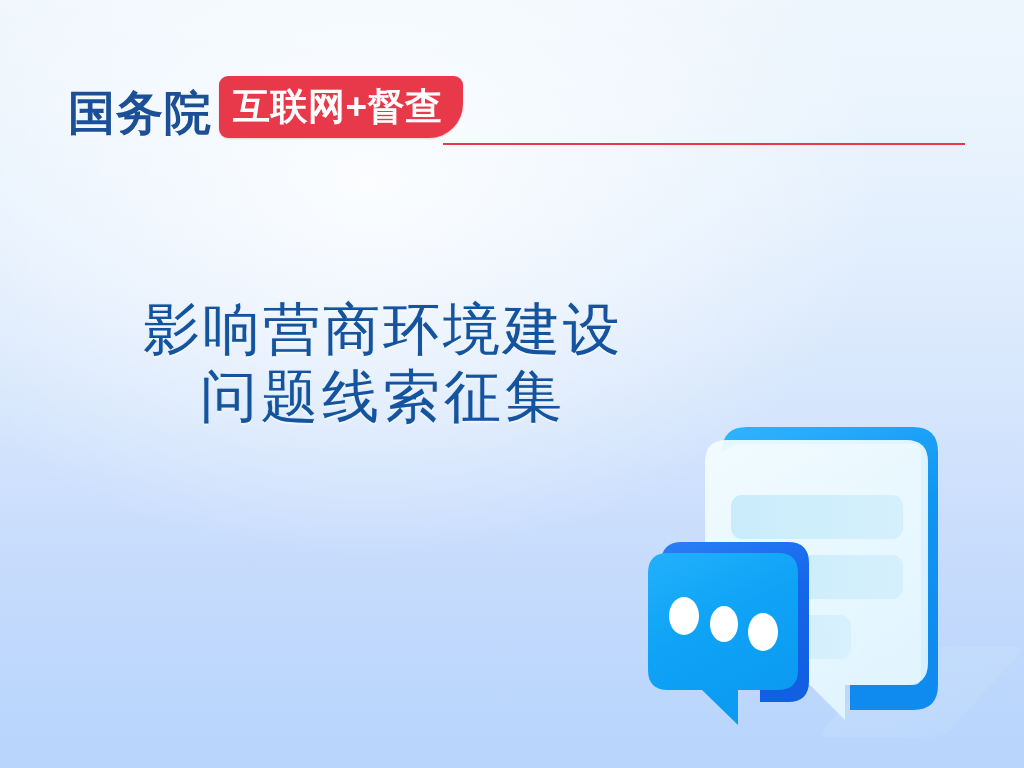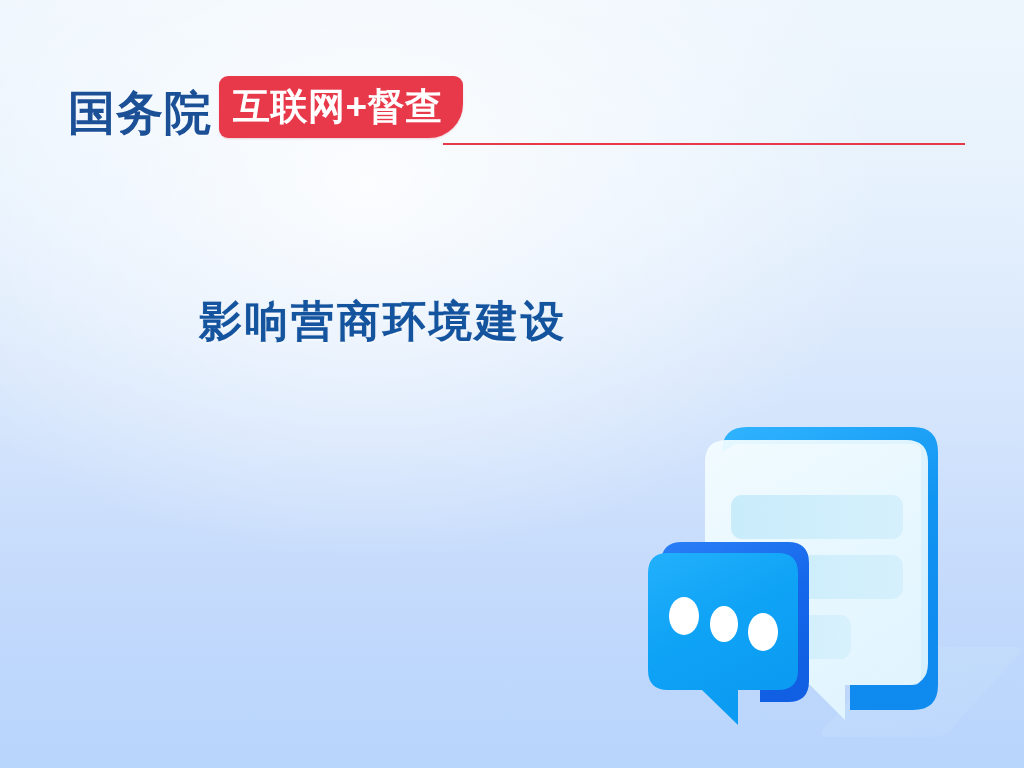--- a/index.html
+++ b/index.html
@@ -78,22 +78,22 @@
   }
 
   
   .headline {
     position: absolute;
     left: 0;
     top: 296px;
     width: 766px;
     text-align: center;
     color: #14549e;
-    font-size: 43px;
-    font-weight: 700;
+    font-size: 57px;
+    font-weight: 400;
     line-height: 1.17;
     letter-spacing: 3px;
     text-shadow:
       0 2px 0 rgba(255,255,255,0.55),
       0 0 1px rgba(20,84,158,0.45);
   }
   .headline-line { display: block; white-space: nowrap; }
   .headline-line.l2 { letter-spacing: 4px; }
 
   
@@ -114,20 +114,21 @@
   <div class="header">
     <div class="brand-row">
       <div class="brand-gov">国务院</div>
       <div class="brand-badge">互联网+督查</div>
     </div>
     <div class="header-rule"></div>
   </div>
 
   <div class="headline">
     <span class="headline-line l1">影响营商环境建设</span>
+    <span class="headline-line l2">问题线索征集</span>
   </div>
 
   <div class="illustration">
     <svg class="illo-svg" viewBox="0 0 414 373" xmlns="http://www.w3.org/2000/svg">
       <defs>
         <linearGradient id="gBigFace" x1="0" y1="0" x2="0.55" y2="1">
           <stop offset="0%" stop-color="#f4fdff"></stop>
           <stop offset="45%" stop-color="#ecfaff"></stop>
           <stop offset="100%" stop-color="#e4f7ff"></stop>
         </linearGradient>

